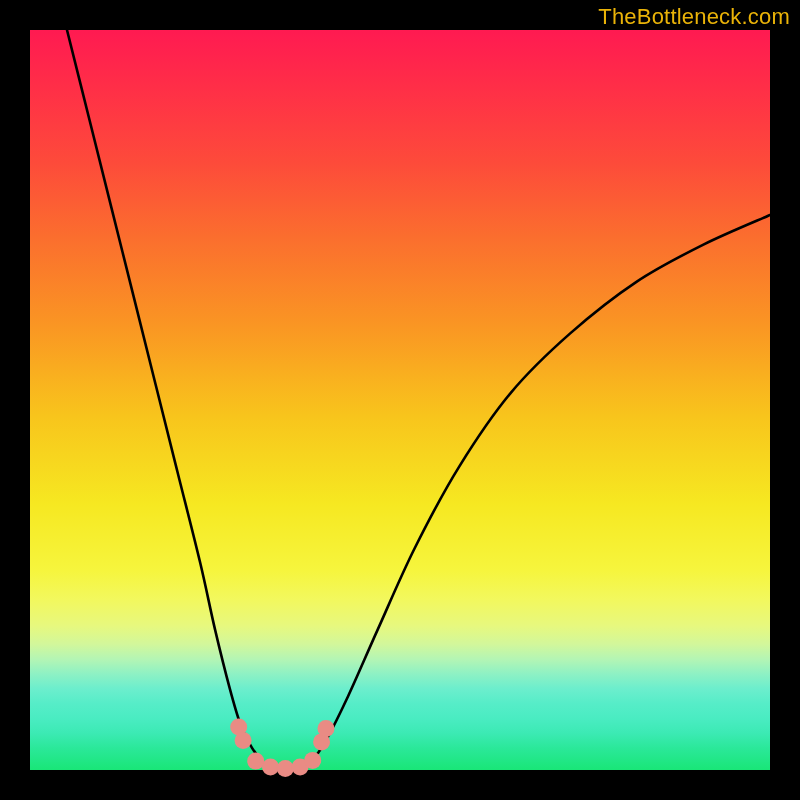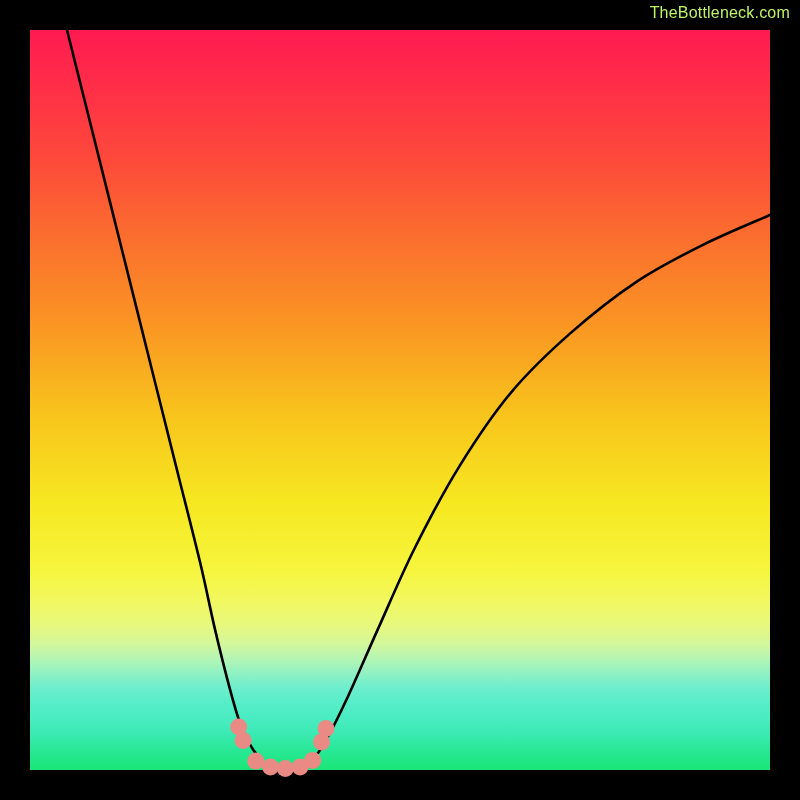--- a/index.html
+++ b/index.html
@@ -43,22 +43,22 @@
       #4aecc2 93%,
       #3ceab4 95%,
       #2be89a 97%,
       #19e677 100%
     );
   }
   .watermark {
     position: absolute;
     top: 4px;
     right: 10px;
-    color: #bef264;
-    font-size: 16px;
+    color: #eab308;
+    font-size: 22px;
     letter-spacing: 0.2px;
     font-weight: 500;
     user-select: none;
   }
   svg.curve {
     position: absolute;
     left: 0;
     top: 0;
     width: 740px;
     height: 740px;

